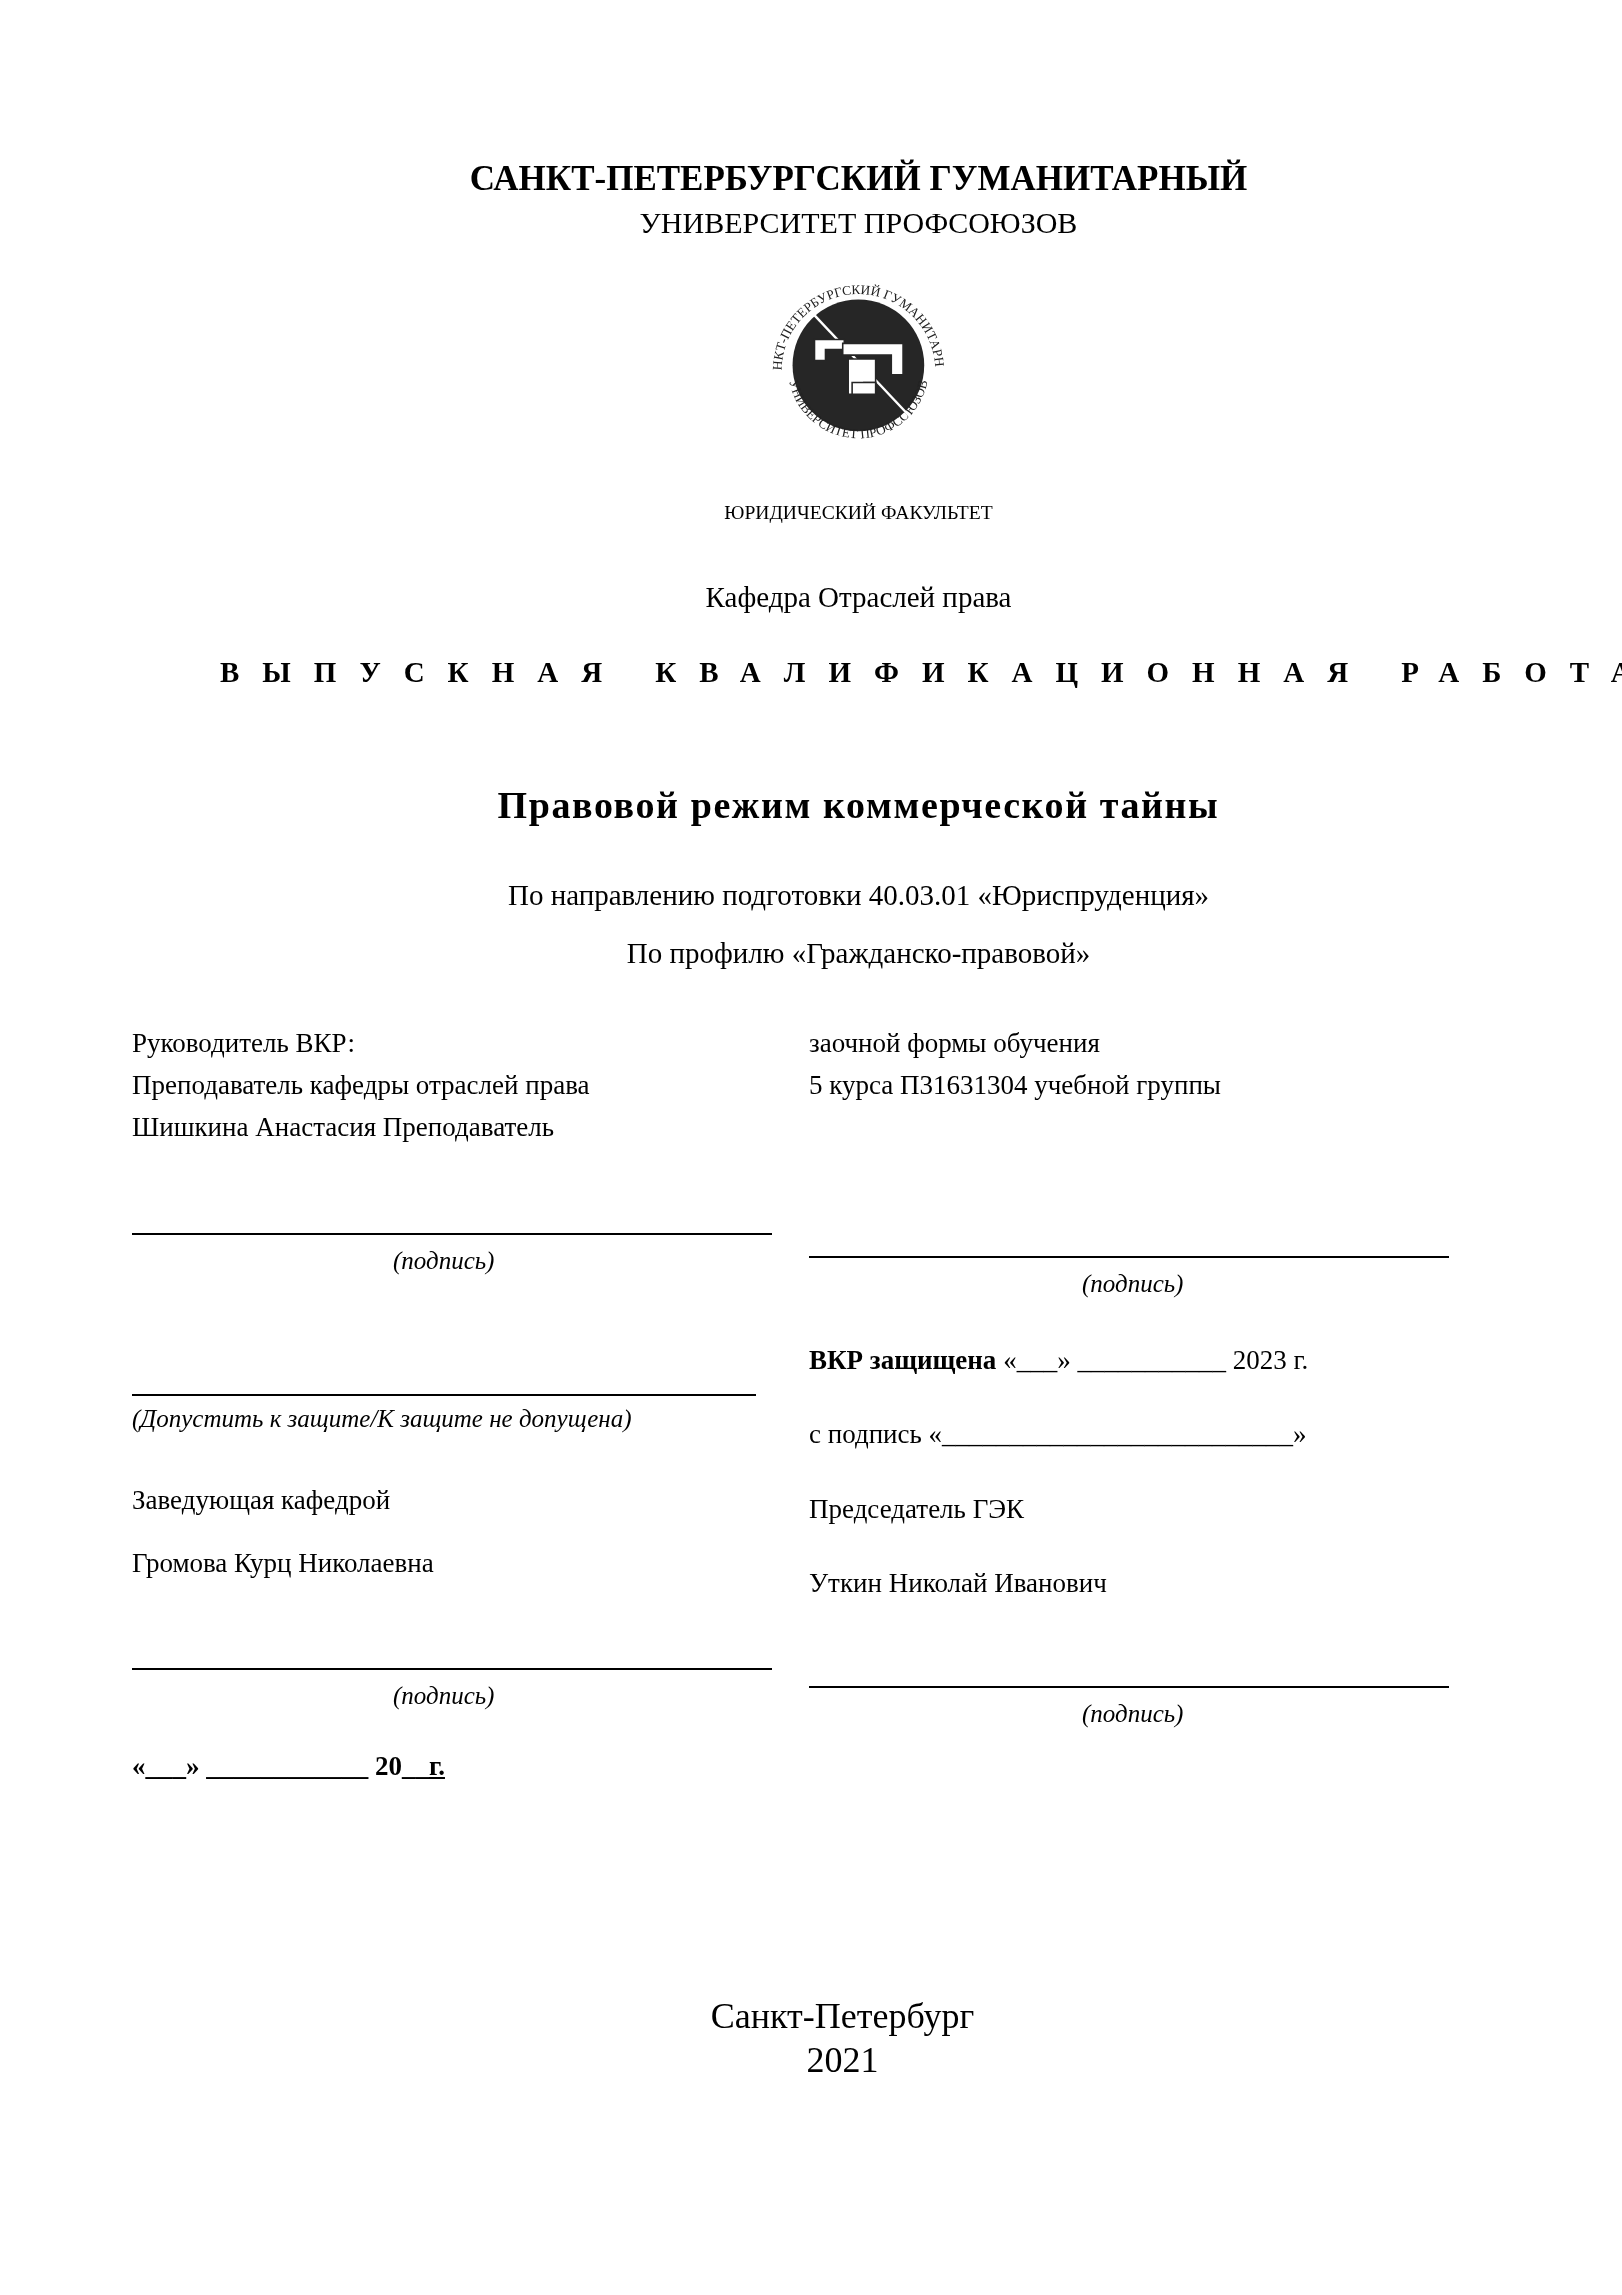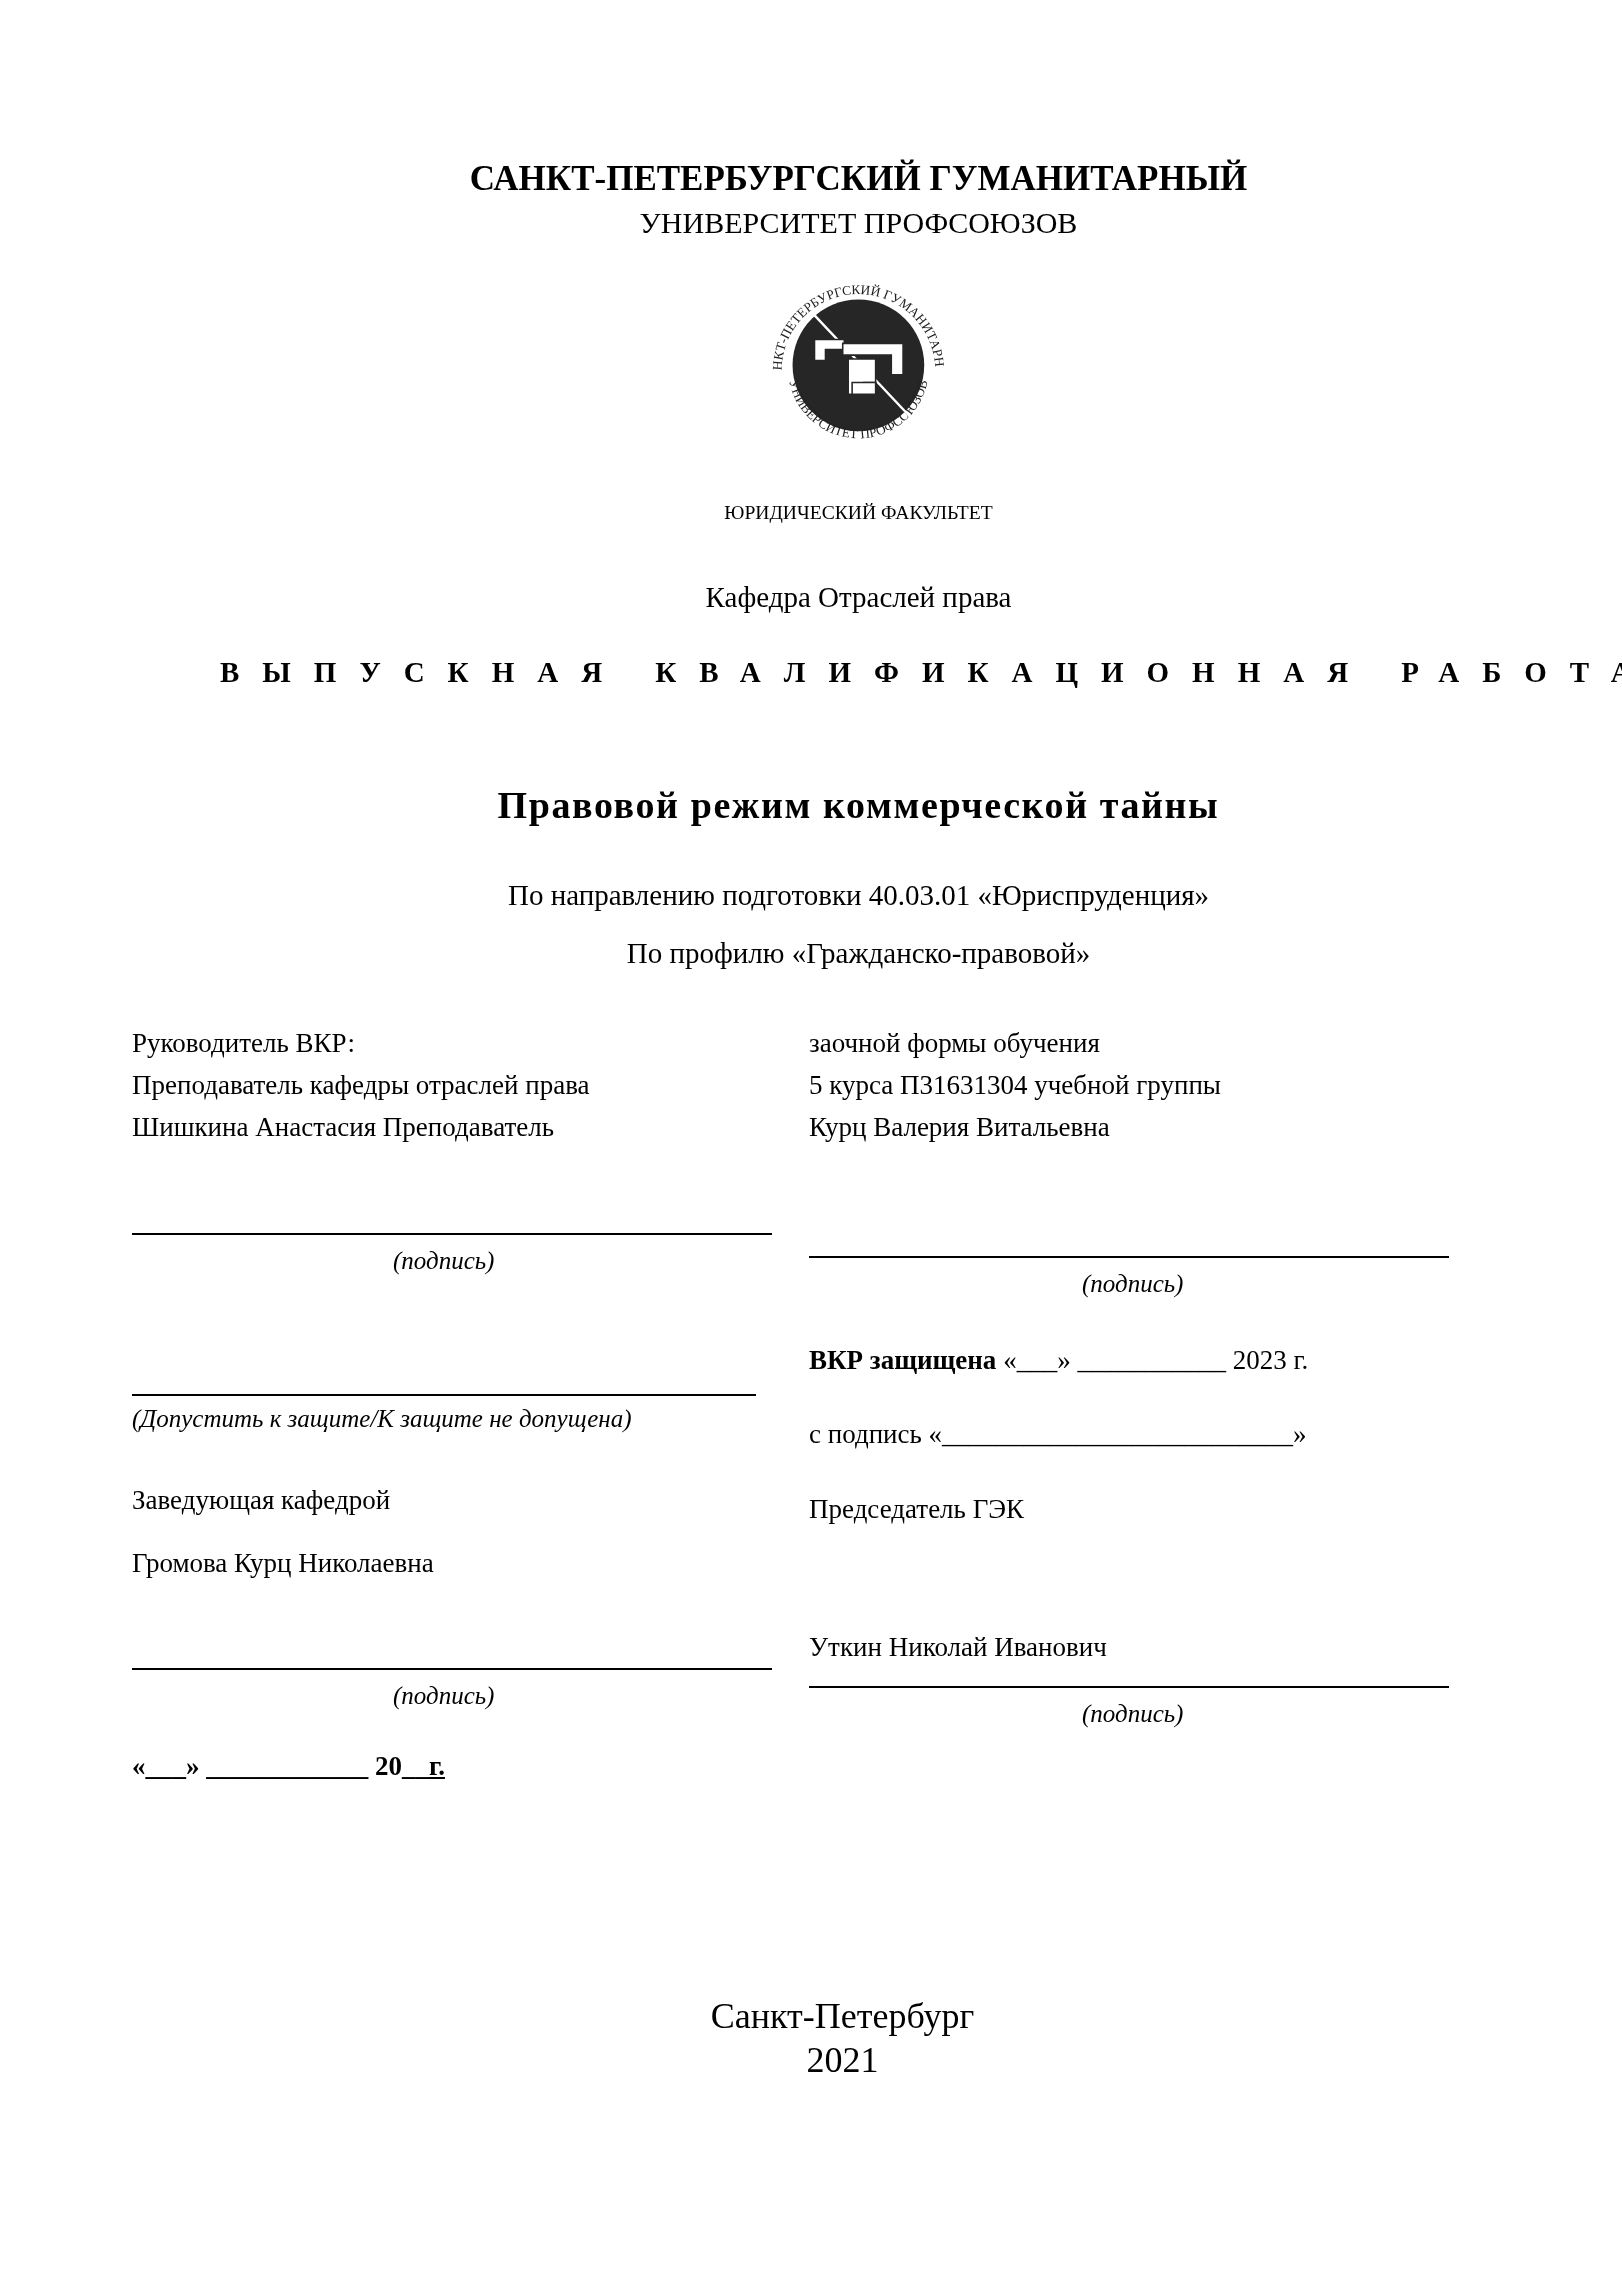--- a/index.html
+++ b/index.html
@@ -80,31 +80,30 @@
 <div class="sigline" style="left:132px; top:1668px; width:640px;"></div>
 <div class="abs italic" style="left:393px; top:1682px;">(подпись)</div>
 
 <div class="abs lt" style="left:132px; top:1745px;font-weight:bold;">
   <span>«___» ____________ 20__</span><span class="u">г.</span>
 </div>
 
 <div class="abs col-r lt" style="top:1022px;">
   <div>заочной формы обучения</div>
   <div>5 курса П31631304 учебной группы</div>
-  <div>Курц Валерия Витальевна</div>
 </div>
 <div class="sigline" style="left:809px; top:1256px; width:640px;"></div>
 <div class="abs italic" style="left:1082px; top:1270px;">(подпись)</div>
 
 <div class="abs lt" style="left:809px; top:1339px;">
   <b>ВКР защищена</b><span> «___» ___________ 2023 г.</span>
 </div>
 <div class="abs lt" style="left:809px; top:1413px;">с подпись «__________________________»</div>
 <div class="abs lt" style="left:809px; top:1488px;">Председатель ГЭК</div>
-<div class="abs lt" style="left:809px; top:1626px;">Уткин Николай Иванович</div>
+<div class="abs lt" style="left:809px; top:1562px;">Уткин Николай Иванович</div>
 
 <div class="sigline" style="left:809px; top:1686px; width:640px;"></div>
 <div class="abs italic" style="left:1082px; top:1700px;">(подпись)</div>
 
 <div class="abs city">
   <div>Санкт-Петербург</div>
   <div>2021</div>
 </div>
 
 

